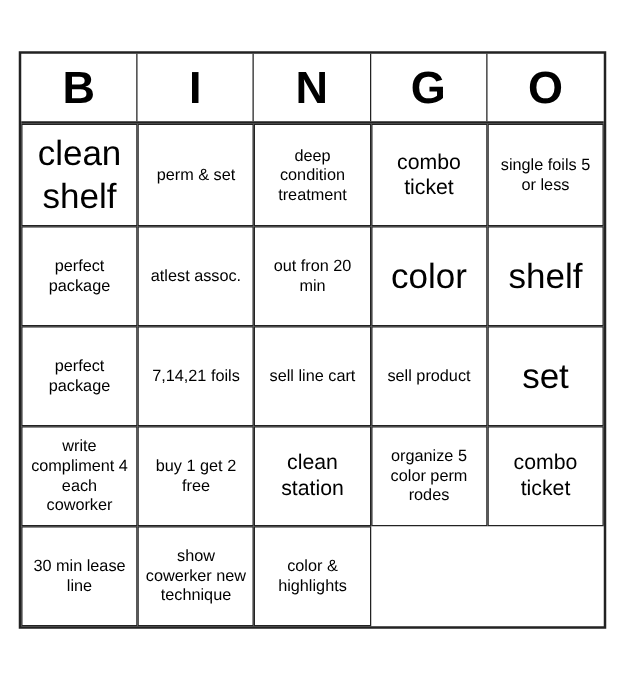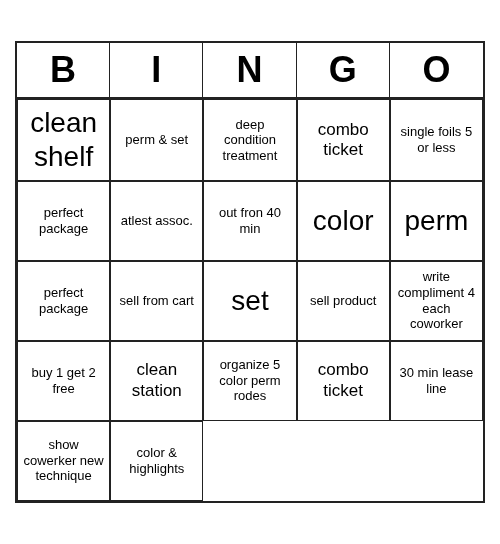--- a/index.html
+++ b/index.html
@@ -67,27 +67,28 @@
       <div class="bingo-header-cell">O</div>
     </div>
   <div class="bingo-grid">
   <div class="bingo-cell large-text">clean shelf</div>
       <div class="bingo-cell">perm &amp; set</div>
       <div class="bingo-cell">deep condition treatment</div>
       <div class="bingo-cell medium-text">combo ticket</div>
       <div class="bingo-cell">single foils 5 or less</div>
       <div class="bingo-cell">perfect package</div>
       <div class="bingo-cell">atlest assoc.</div>
-      <div class="bingo-cell">out fron 40 min</div>
+      <div class="bingo-cell">out fron 20 min</div>
       <div class="bingo-cell large-text">color</div>
-      <div class="bingo-cell large-text">perm</div>
+      <div class="bingo-cell large-text">shelf</div>
       <div class="bingo-cell">perfect package</div>
-      <div class="bingo-cell">sell from cart</div>
+      <div class="bingo-cell">7,14,21 foils</div>
+      <div class="bingo-cell">sell line cart</div>
+      <div class="bingo-cell">sell product</div>
       <div class="bingo-cell large-text">set</div>
-      <div class="bingo-cell">sell product</div>
       <div class="bingo-cell">write compliment 4 each coworker</div>
       <div class="bingo-cell">buy 1 get 2 free</div>
       <div class="bingo-cell medium-text">clean station</div>
       <div class="bingo-cell">organize 5 color perm rodes</div>
       <div class="bingo-cell medium-text">combo ticket</div>
       <div class="bingo-cell">30 min lease line</div>
       <div class="bingo-cell">show cowerker new technique</div>
       <div class="bingo-cell">color &amp; highlights</div>
     </div>
 </div>

